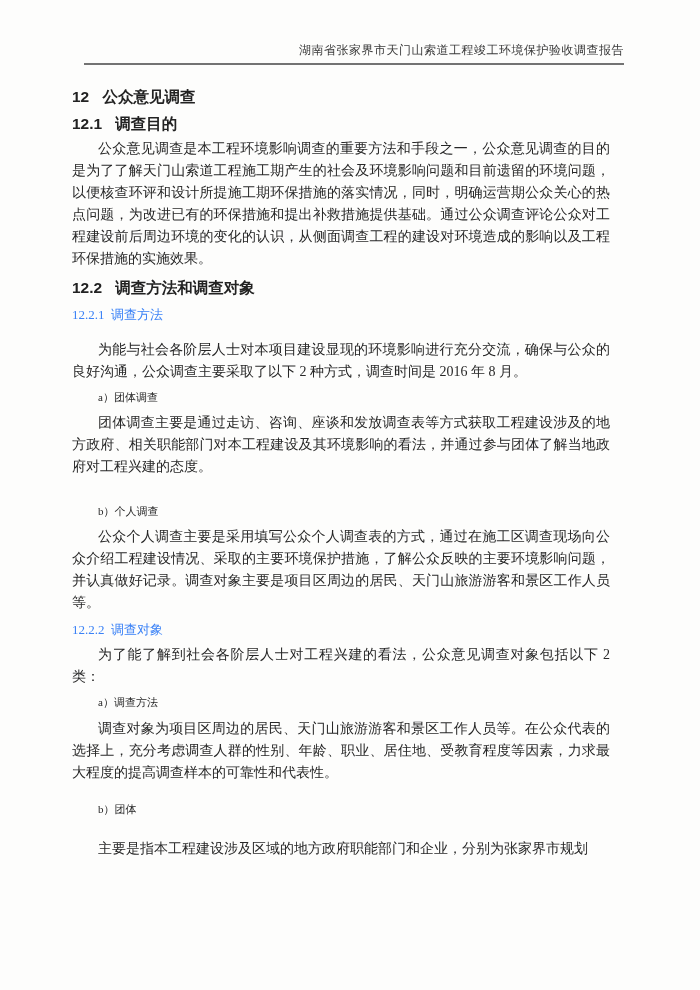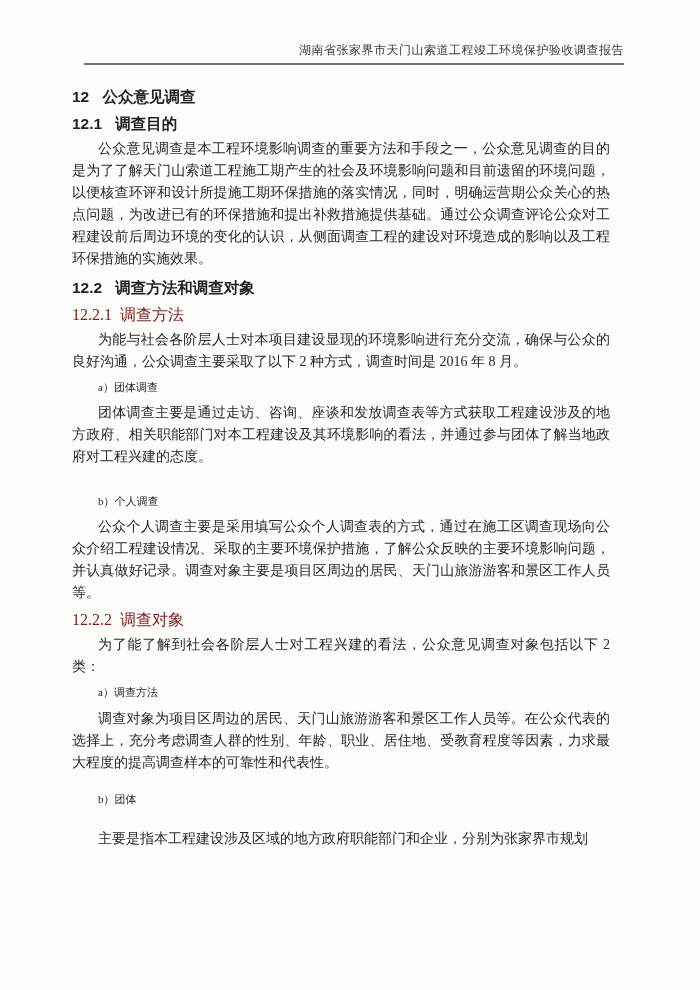--- a/index.html
+++ b/index.html
@@ -33,23 +33,23 @@
   }
   .h-chapter, .h-section {
     font-family: "Liberation Sans", "DejaVu Sans", sans-serif;
     font-weight: 700;
     font-size: 15.5px;
     line-height: 26.6px;
     color: #222222;
     white-space: nowrap;
   }
   .h-sub {
-    font-size: 16px;
+    font-size: 13px;
     line-height: 26.6px;
-    color: #7f1d1d;
+    color: #3b82f6;
     white-space: nowrap;
   }
   .h-chapter .h-num, .h-section .h-num { margin-right: 0.85em; }
   .h-sub .h-num { margin-right: 0.5em; }
   p.body {
     font-size: 14px;
     line-height: 22px;
     text-align: justify;
     text-indent: 26px;
     margin: 1px 0 0 0;
@@ -94,21 +94,21 @@
     <p class="body" style="margin-top:1px">公众意见调查是本工程环境影响调查的重要方法和手段之一，公众意见调查的目的是为了了解天门山索道工程施工期产生的社会及环境影响问题和目前遗留的环境问题，以便核查环评和设计所提施工期环保措施的落实情况，同时，明确运营期公众关心的热点问题，为改进已有的环保措施和提出补救措施提供基础。通过公众调查评论公众对工程建设前后周边环境的变化的认识，从侧面调查工程的建设对环境造成的影响以及工程环保措施的实施效果。</p>
 
     <div class="h-section" style="margin-top:5px">
       <span class="h-num">12.2</span><span>调查方法和调查对象</span>
     </div>
 
     <div class="h-sub" style="margin-top:0">
       <span class="h-num">12.2.1</span><span>调查方法</span>
     </div>
 
-    <p class="body" style="margin-top:1px">为能与社会各阶层人士对本项目建设显现的环境影响进行充分交流，确保与公众的良好沟通，公众调查主要采取了以下 2 种方式，调查时间是 2016 年 8 月。</p>
+    <p class="body" style="margin-top:11px">为能与社会各阶层人士对本项目建设显现的环境影响进行充分交流，确保与公众的良好沟通，公众调查主要采取了以下 2 种方式，调查时间是 2016 年 8 月。</p>
 
     <div class="item-label" style="margin-top:1px">a）团体调查</div>
 
     <p class="body" style="margin-top:1px">团体调查主要是通过走访、咨询、座谈和发放调查表等方式获取工程建设涉及的地方政府、相关职能部门对本工程建设及其环境影响的看法，并通过参与团体了解当地政府对工程兴建的态度。</p>
 
     <div class="item-label" style="margin-top:20px">b）个人调查</div>
 
     <p class="body" style="margin-top:1px">公众个人调查主要是采用填写公众个人调查表的方式，通过在施工区调查现场向公众介绍工程建设情况、采取的主要环境保护措施，了解公众反映的主要环境影响问题，并认真做好记录。调查对象主要是项目区周边的居民、天门山旅游游客和景区工作人员等。</p>
 
     <div class="h-sub" style="margin-top:3px">

